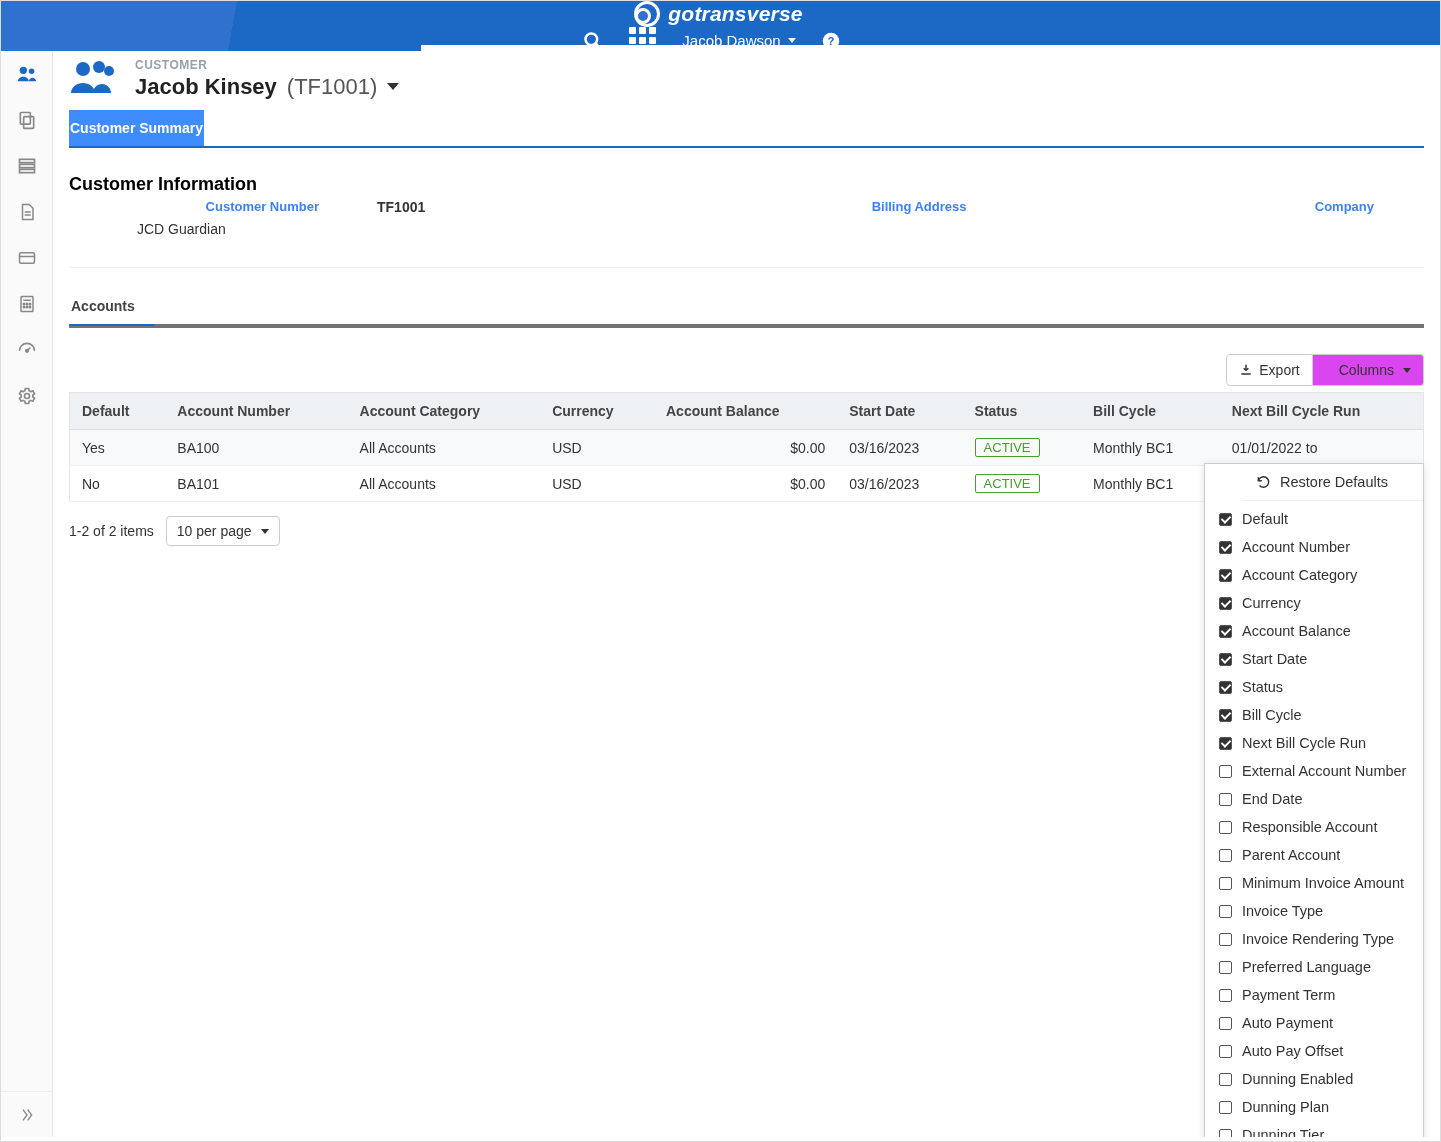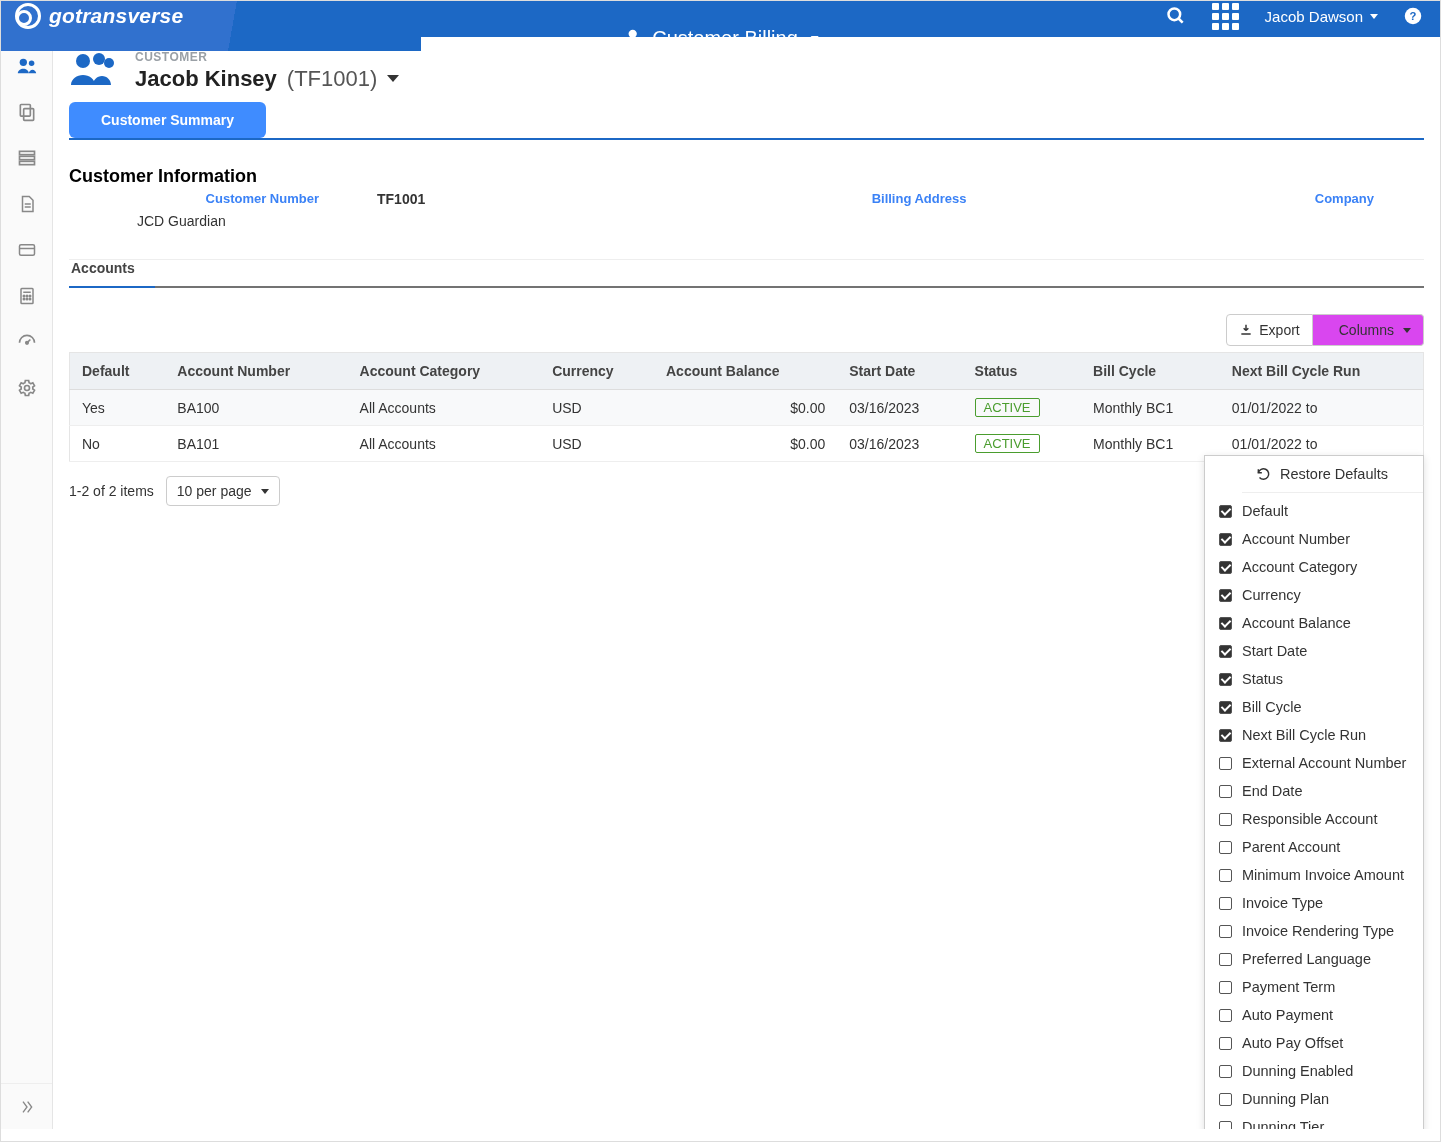--- a/index.html
+++ b/index.html
@@ -1,20 +1,20 @@
 <!DOCTYPE html>
 <html><head>
 <meta charset="utf-8">
 <style>
   * { box-sizing: border-box; }
   html, body { margin:0; padding:0; font-family: "Segoe UI", "Helvetica Neue", Arial, sans-serif; font-size:14px; color:#333; background:#fff; }
   body { width:1441px; height:1142px; overflow:hidden; position:relative; border:1px solid #ddd;}
   
   
-  .topnav { height:36px; background:#1c68c5; color:#fff; display:flex; align-items:center; justify-content:space-between; padding:0 18px 6px 0; position:relative; }
+  .topnav { height:44px; background:#1c68c5; color:#fff; display:flex; align-items:center; justify-content:space-between; padding:0 18px 6px 0; position:relative;flex-direction:column; }
   .topnav::before {
     content:""; position:absolute; left:0; top:0; width:420px; height:50px;
     background:linear-gradient(100deg, #3171ce 0%, #3171ce 55%, #1c68c5 55%, #1c68c5 100%);
     z-index:0;
   }
   .topnav-left, .topnav-center, .topnav-right { position:relative; z-index:1; display:flex; align-items:center; gap:10px; }
   .brand { display:flex; align-items:center; gap:8px; padding-left:14px; font-weight:600; font-size:21px; letter-spacing:0.2px; font-style:italic; }
   .brand-logo { width:26px; height:26px; border:3px solid #fff; border-radius:50%; position:relative; }
   .brand-logo::after { content:""; position:absolute; width:10px; height:10px; background:#3171ce; border:3px solid #fff; border-radius:50%; top:4px; left:-2px; }
   .topnav-center { position:absolute; left:50%; transform:translateX(-50%); font-size:20px; font-weight:500; gap:10px; cursor:pointer;margin-top:44px;}
@@ -38,33 +38,33 @@
   .cust-icon { color:#1c68c5; }
   .cust-head-text {}
   .cust-label { font-size:12px; font-weight:700; color:#9aa0a6; letter-spacing:0.5px;}
   .cust-name-row { display:flex; align-items:center; gap:10px; font-size:22px; margin-top:2px;}
   .cust-name { font-weight:800; color:#222;}
   .cust-id { font-weight:400; color:#555;}
   .drop-caret { display:inline-block; width:0; height:0; border-left:6px solid transparent; border-right:6px solid transparent; border-top:7px solid #333; cursor:pointer;}
 
   
   .tabs { margin-top:10px; border-bottom:2px solid #1c68c5; display:flex;}
-  .tab { padding:10px 32px; font-size:14px; font-weight:600; color:#fff; background:#3f8cff; cursor:pointer;border-radius:6px;}
+  .tab { padding:10px 1px; font-size:14px; font-weight:600; color:#fff; background:#3f8cff; cursor:pointer;}
   .tab.active-tab { background:#3f8cff; }
   .tabs-rest { flex:1; }
 
   
   .section-title { font-size:18px; font-weight:700; color:#000000; margin:26px 0 4px 0;}
   .info-grid { display:grid; grid-template-columns:240px 1fr 240px 1fr; padding:0 30px 24px 30px; border-bottom:1px solid #eee;}
   .info-label { font-size:13px; font-weight:700; color:#3b82f6; text-align:right; padding-right:20px;}
   .info-value { font-size:14px; color:#333; padding-bottom:6px;margin-left:38px;}
   .info-value.bold { font-weight:800; }
 
   
-  .subtabs { border-bottom:2px solid #737373; position:relative; }
+  .subtabs { border-bottom:4px solid #737373; position:relative; margin-top:30px;}
   .subtab { display:inline-block; padding:0 2px 10px 2px; font-size:14px; font-weight:700; color:#444;}
   .subtab-indicator { position:absolute; left:0; bottom:-2px; height:2px; width:86px; background:#1c68c5;}
 
   
   .tbl-toolbar { display:flex; justify-content:flex-end; gap:0; margin-top:26px;}
   .btn { border:1px solid #ccc; background:#fff; padding:7px 12px; font-size:14px; color:#333; cursor:pointer; display:flex; align-items:center; gap:6px;}
   .btn-group .btn:first-child{ border-top-left-radius:4px; border-bottom-left-radius:4px;}
   .btn-group .btn:last-child{ border-top-right-radius:4px; border-bottom-right-radius:4px; border-left:none;}
   .btn.open { background:#d946ef;padding-left:26px;}
 

